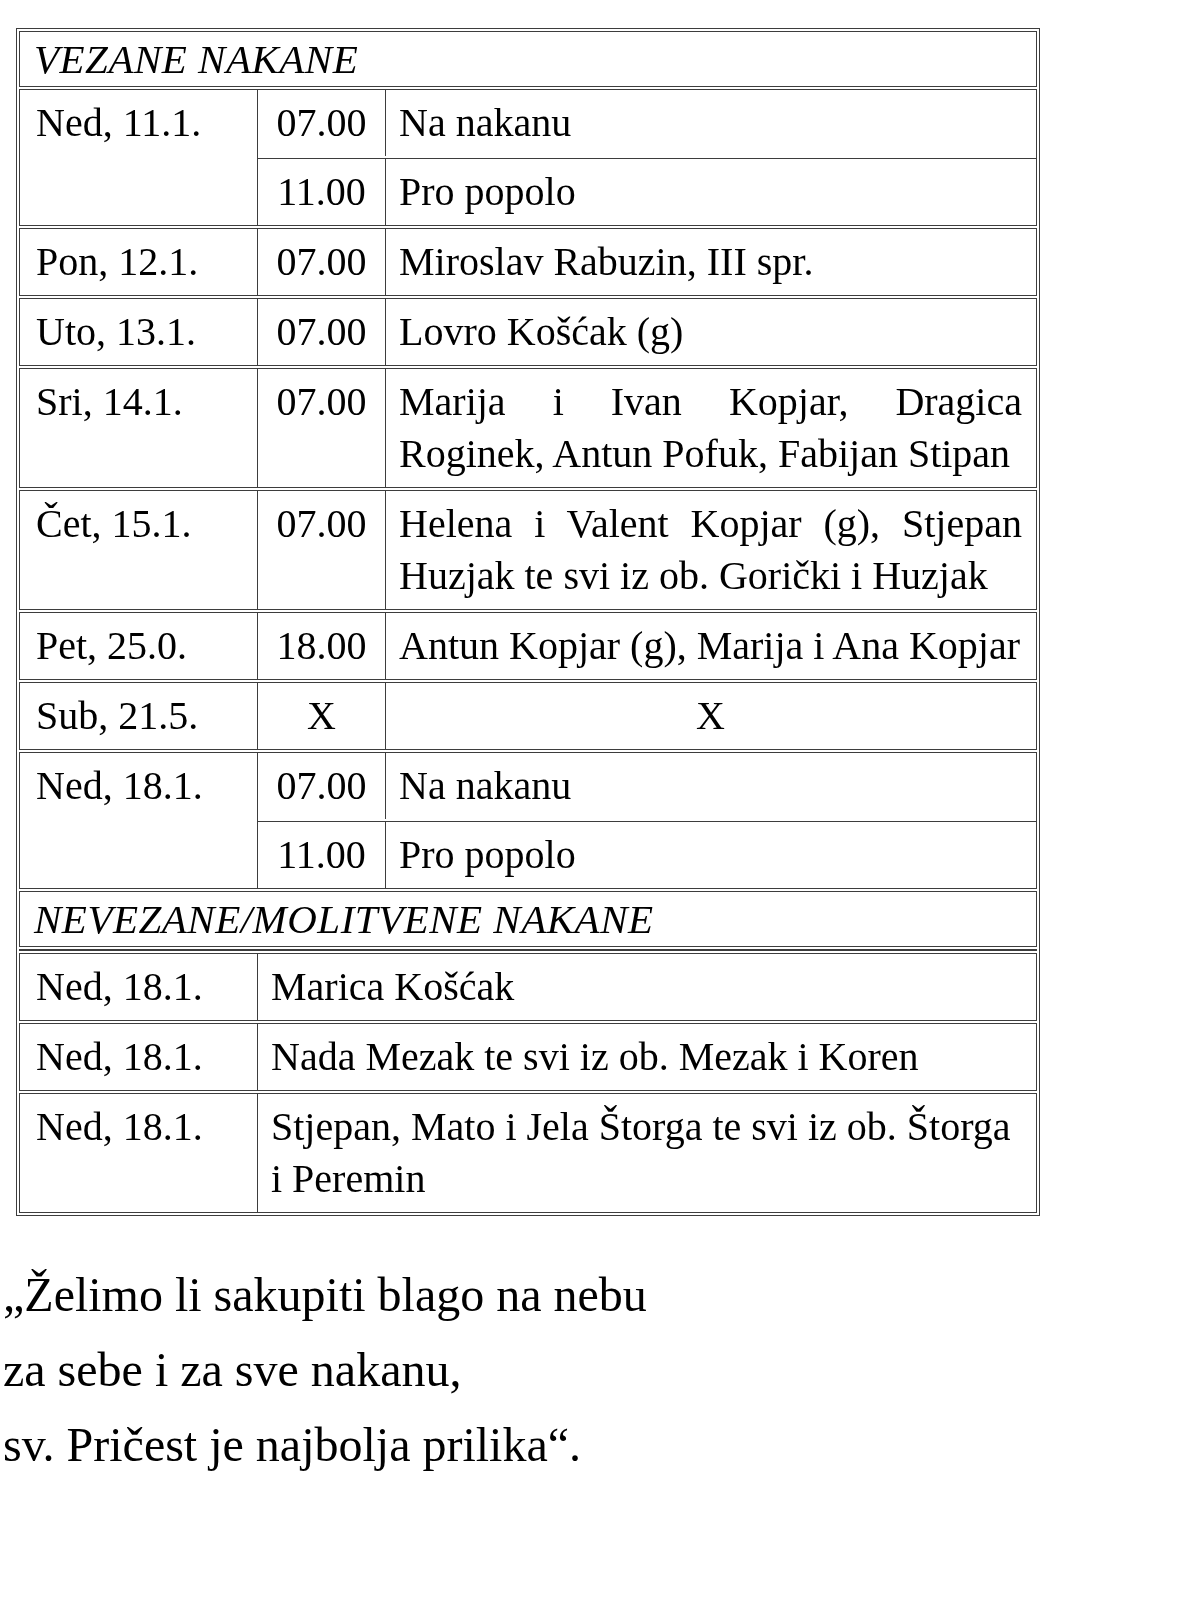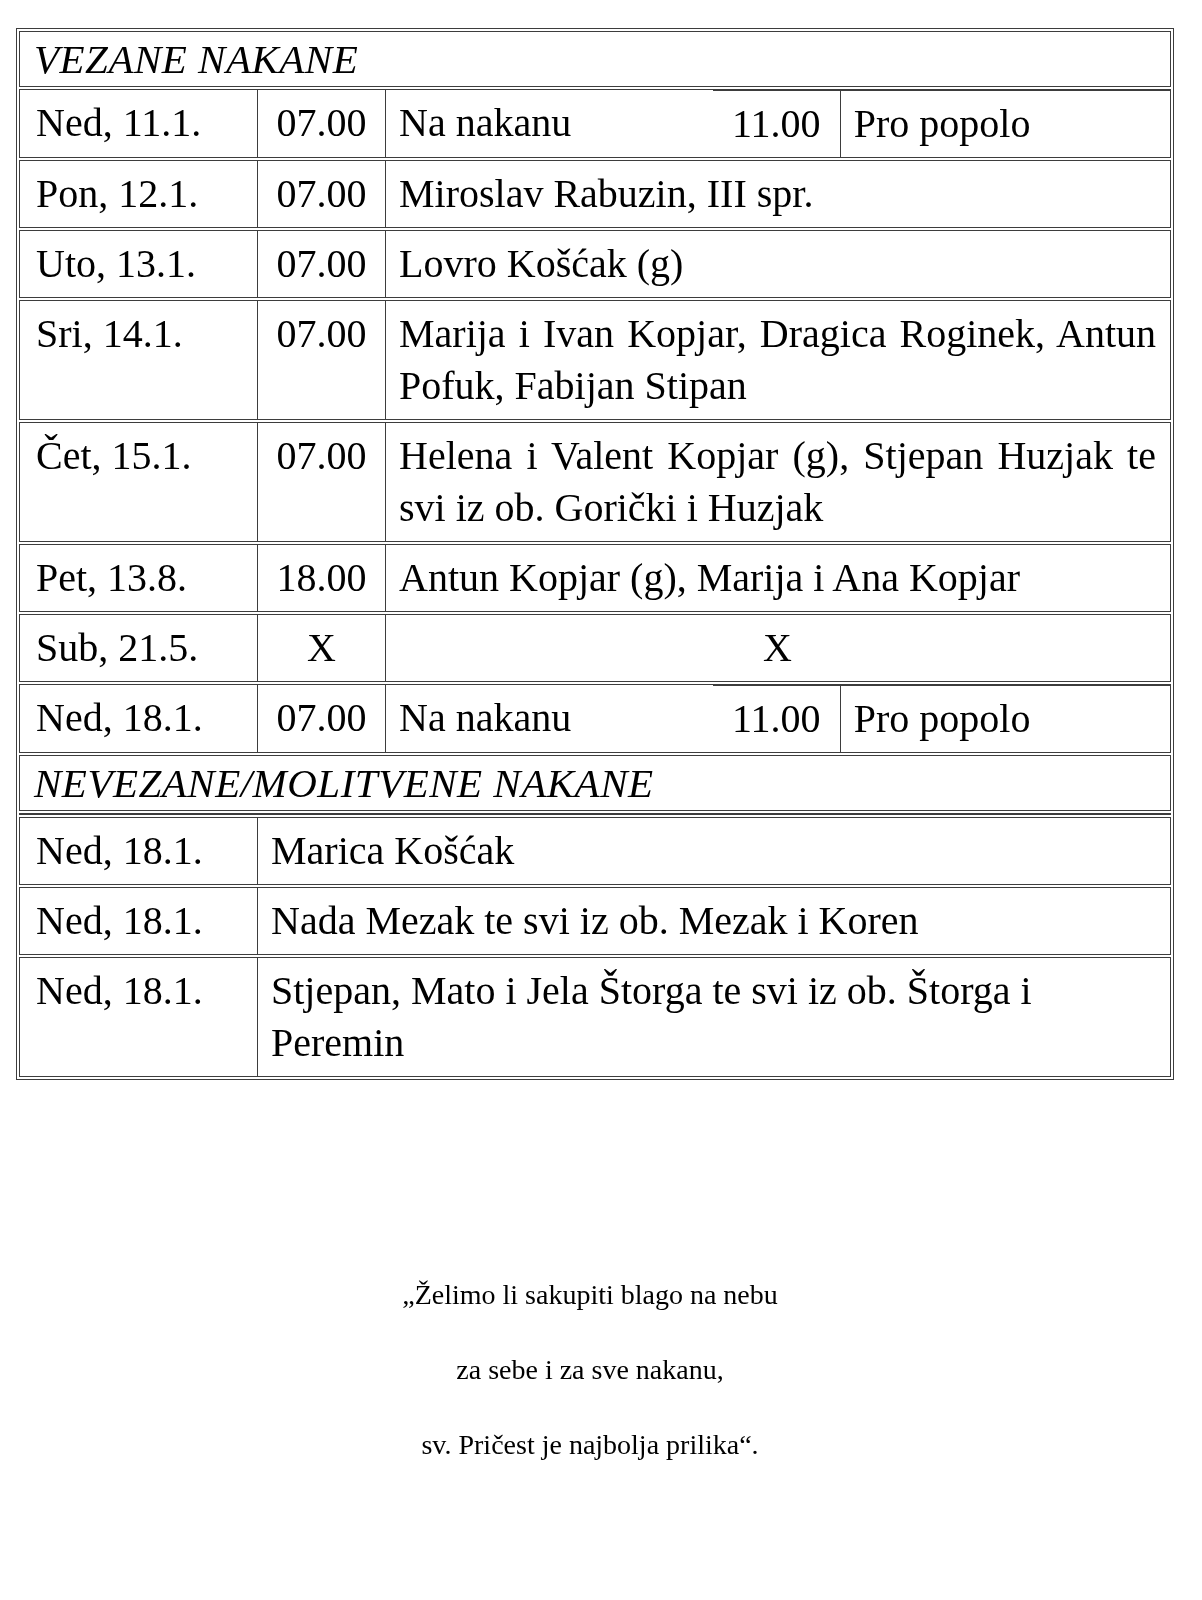--- a/index.html
+++ b/index.html
@@ -14,21 +14,21 @@
     position:relative;
     background:var(--paper);
     font-family:"Liberation Serif","DejaVu Serif",serif;
     color:var(--ink);
     overflow:hidden;
   }
   
   .sheet{
     position:absolute;
     left:16px;top:28px;
-    width:1158px;
+    width:1024px;
     border:1px solid var(--line);
     padding:2px;
     display:flex;
     flex-direction:column;
     gap:2px;
     background:var(--paper);
   }
   .rows-group{display:contents;}
   .rowbox{
     border:1px solid var(--line);
@@ -47,21 +47,21 @@
   .date-cell{
     flex:0 0 238px;
     border-right:1px solid var(--line);
     padding:7px 8px 7px 16px;
     font-size:40px;
     line-height:52px;
   }
   .entries{
     flex:1 1 auto;
     display:flex;
-    flex-direction:row;
+    flex-direction:column;
     gap:2px;
   }
   .entry{
     display:flex;
     align-items:stretch;
     flex:1 1 auto;
   }
   .entry + .entry{
     border-top:1px solid var(--line);
     font-family:Liberation Serif, serif;
@@ -90,24 +90,24 @@
   
   .intent-cell{
     flex:1 1 auto;
     padding:7px 14px 7px 13px;
     font-size:40px;
     line-height:52px;
   }
   
   .quote{
     position:absolute;
-    left:15px;top:1272px;
+    left:3px;top:1272px;
     width:1150px;
-    text-align:center;
-    font-size:28px;
+    text-align:left;
+    font-size:48px;
     line-height:46px;
   }
   .quote-line{
     margin-bottom:29px;
   }
 </style>
 </head>
 <body>
 
 <div class="sheet">
@@ -154,21 +154,21 @@
         </div>
       </div><div class="rowbox">
         <div class="date-cell">Čet, 15.1.</div>
         <div class="entries">
           <div class="entry">
             <div class="time-cell">07.00</div>
             <div class="desc-cell justify">Helena i Valent Kopjar (g), Stjepan Huzjak te svi iz ob. Gorički i Huzjak</div>
           </div>
         </div>
       </div><div class="rowbox">
-        <div class="date-cell">Pet, 13.8.</div>
+        <div class="date-cell">Pet, 25.0.</div>
         <div class="entries">
           <div class="entry">
             <div class="time-cell">18.00</div>
             <div class="desc-cell">Antun Kopjar (g), Marija i Ana Kopjar</div>
           </div>
         </div>
       </div><div class="rowbox">
         <div class="date-cell">Sub, 21.5.</div>
         <div class="entries">
           <div class="entry">

